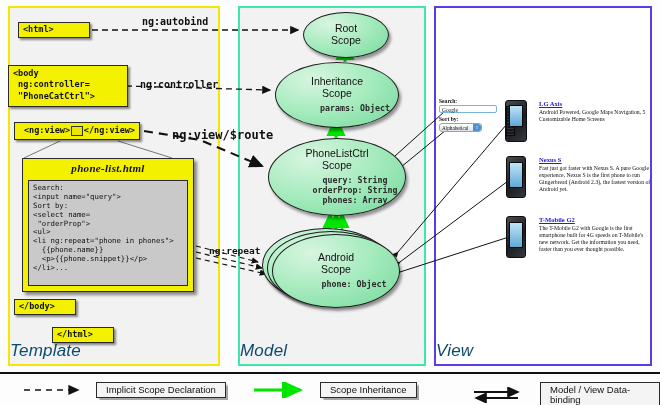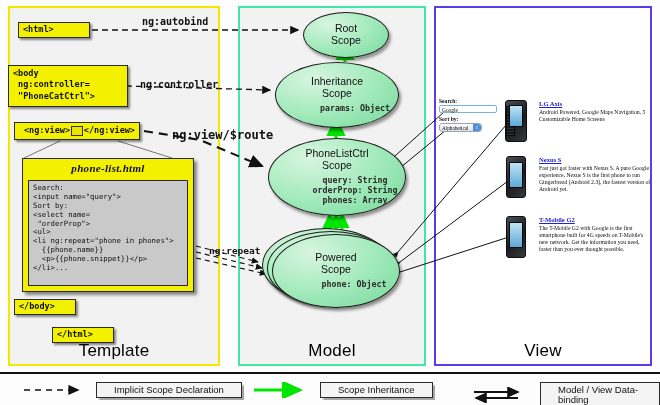--- a/index.html
+++ b/index.html
@@ -9,22 +9,22 @@
     background:#fdfdfd;
   }
   #stage{position:absolute;left:0;top:0;width:660px;height:405px;}
   svg#wires{position:absolute;left:0;top:0;width:660px;height:405px;pointer-events:none;}
 
   
   .col{position:absolute;box-sizing:border-box;}
   .col-template{left:8px;top:6px;width:212px;height:360px;background:#f2f2f2;border:2px solid #f5e800;}
   .col-model{left:238px;top:6px;width:188px;height:360px;background:#f2f2f2;border:2px solid #3fe8a8;}
   .col-view{left:434px;top:6px;width:218px;height:360px;background:#ffffff;border:2px solid #5b3bea;padding-left:25px;}
-  .col-title{position:absolute;bottom:3px;left:0;width:100%;text-align:center;
-    font-size:17px;color:#000000;letter-spacing:.2px;}
+  .col-title{position:absolute;bottom:3px;left:0;width:100%;text-align:left;
+    font-size:17px;color:#0c4a6e;letter-spacing:.2px;font-style:italic;}
 
   
   .tag{position:absolute;box-sizing:border-box;background:#f3f000;border:1px solid #2a2a2a;
     font-family:"DejaVu Sans Mono", monospace;font-weight:bold;font-size:8.5px;color:#111;
     padding:2px 4px;line-height:1.35;box-shadow:2px 2px 2px rgba(0,0,0,.45);white-space:pre;}
   .tag.center{display:flex;align-items:center;}
 
   #tag-html{left:18px;top:22px;width:72px;height:16px;}
   #tag-body{left:8px;top:65px;width:120px;height:42px;}
   #tag-ngview{left:14px;top:122px;width:126px;height:18px;padding-left:9px;}
@@ -108,21 +108,21 @@
     background:repeating-linear-gradient(#2f3237 0 1px,#15171a 1px 3px);border:1px solid #0b0c0d;
     box-sizing:border-box;}
   .ph.slab .body{left:5px;width:20px;}
   .ph.slab .screen{left:8px;top:6px;width:14px;height:26px;}
 
   
   #legend{position:absolute;left:0;top:372px;width:660px;height:33px;
     border-top:2px solid #111;background:#fdfdfd;}
   .leg-item{position:absolute;top:8px;display:flex;align-items:center;}
   .leg-box{border:1.5px solid #2b2b2b;background:#f4f4f4;box-shadow:1.5px 1.5px 1px rgba(0,0,0,.35);
-    font-size:9.5px;color:#111;padding:2px 17px;line-height:1.1;}
+    font-size:9.5px;color:#111;padding:2px 9px;line-height:1.1;}
   #leg1{left:22px;}
   #leg2{left:252px;}
   #leg3{left:470px;}
   .leg-art{width:66px;height:16px;position:relative;margin-right:8px;}
   .leg-art.g2{width:60px;}
   .leg-art.g3{width:62px;}
 </style>
 </head>
 <body>
 
@@ -222,21 +222,21 @@
     <div class="sname">PhoneListCtrl</div>
     <div class="sname">Scope</div>
     <div class="sprops">query: String
 orderProp: String
 phones: Array</div>
   </div>
 
   <div class="scope" id="scope-rep-b1"></div>
   <div class="scope" id="scope-rep-b2"></div>
   <div class="scope" id="scope-rep">
-    <div class="sname">Powered</div>
+    <div class="sname">Android</div>
     <div class="sname">Scope</div>
     <div class="sprops">phone: Object</div>
   </div>
 
   <div class="wlabel" id="lbl-autobind">ng:autobind</div>
   <div class="wlabel" id="lbl-controller">ng:controller</div>
   <div class="wlabel" id="lbl-ngview">ng:view/$route</div>
   <div class="wlabel" id="lbl-repeat">ng:repeat</div>
 
   <div id="app">

